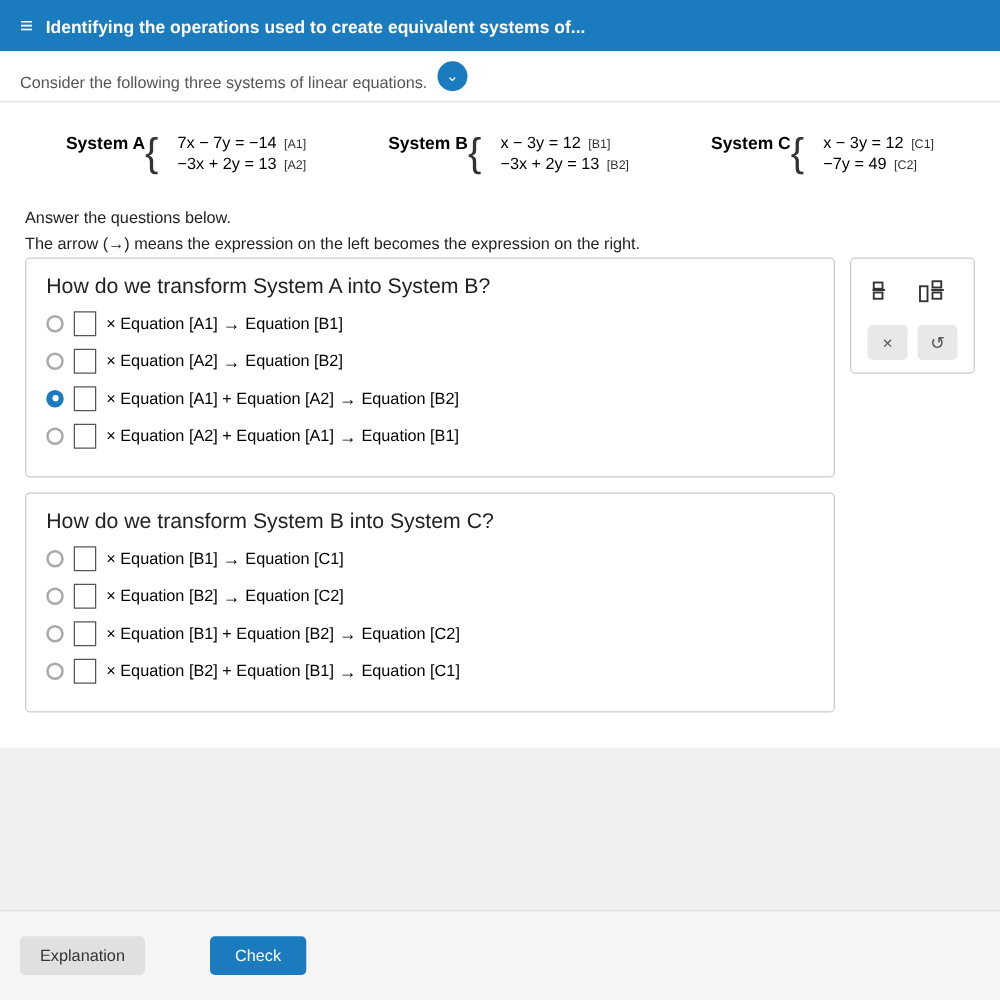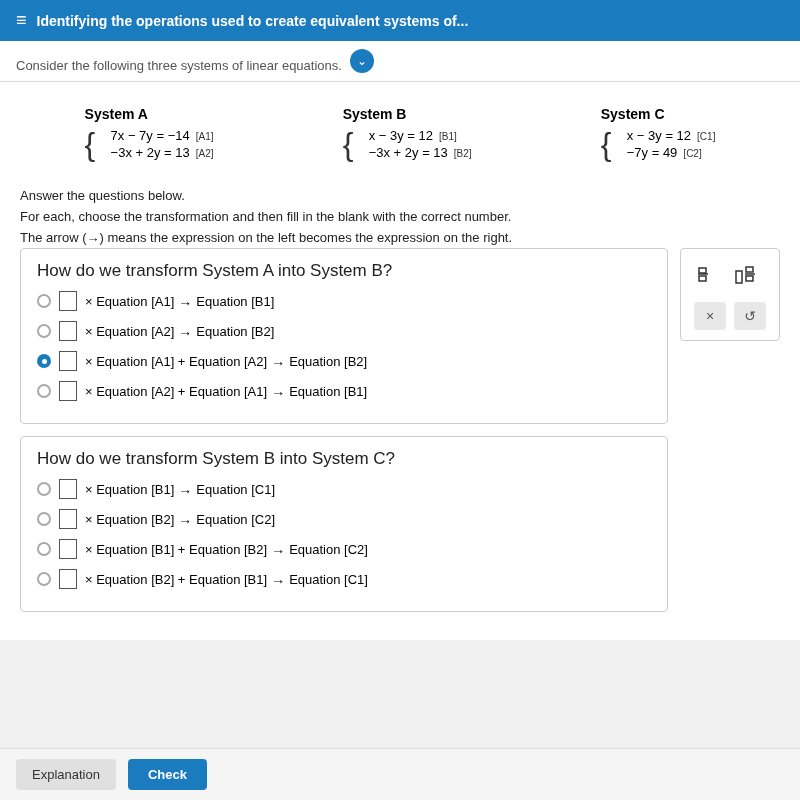--- a/index.html
+++ b/index.html
@@ -63,21 +63,21 @@
 
     
     .systems-container {
       display: flex;
       justify-content: space-around;
       margin-bottom: 16px;
       padding: 8px 0;
     }
     .system-block {
       display: flex;
-      flex-direction: column;
+      flex-direction: row;
       align-items: flex-start;
     }
     .system-title {
       font-weight: bold;
       margin-bottom: 6px;
       font-size: 14px;
     }
     .system-equations {
       position: relative;
       padding-left: 14px;
@@ -236,21 +236,21 @@
     }
     .tools-second-row {
       display: flex;
       gap: 8px;
     }
 
     
     .footer {
       background: #f5f5f5;
       border-top: 1px solid #ddd;
-      padding: 10px 16px;
+      padding: 20px 16px;
       display: flex;
       gap: 12px;
       position: absolute;
       bottom: 0;
       left: 0;
       right: 0;
     }
     .btn-explanation {
       background: #e0e0e0;
       border: none;
@@ -261,21 +261,22 @@
       color: #333;
     }
     .btn-check {
       background: #1a7bbf;
       border: none;
       padding: 8px 20px;
       border-radius: 4px;
       font-size: 13px;
       cursor: pointer;
       color: white;
-      font-weight: 700;
+      font-weight: 400;
+      margin-left: 40px;
     }
 
     .fraction-icon {
       font-size: 13px;
       color: #333;
     }
   </style>
 </head>
 <body>
 
@@ -341,21 +342,20 @@
             <sup class="eq-label">[C2]</sup>
           </div>
         </div>
       </div>
     </div>
 
   </div>
 
   <div class="instructions">
     <div>Answer the questions below.</div>
-    <div>For each, choose the transformation and then fill in the blank with the correct number.</div>
     <div>
       <span>The arrow (</span><span style="font-family: serif;">→</span><span>) means the expression on the left becomes the expression on the right.</span>
     </div>
   </div>
 
   <div class="questions-and-tools">
 
     <div class="questions-column">
 
       <div class="question-card">

